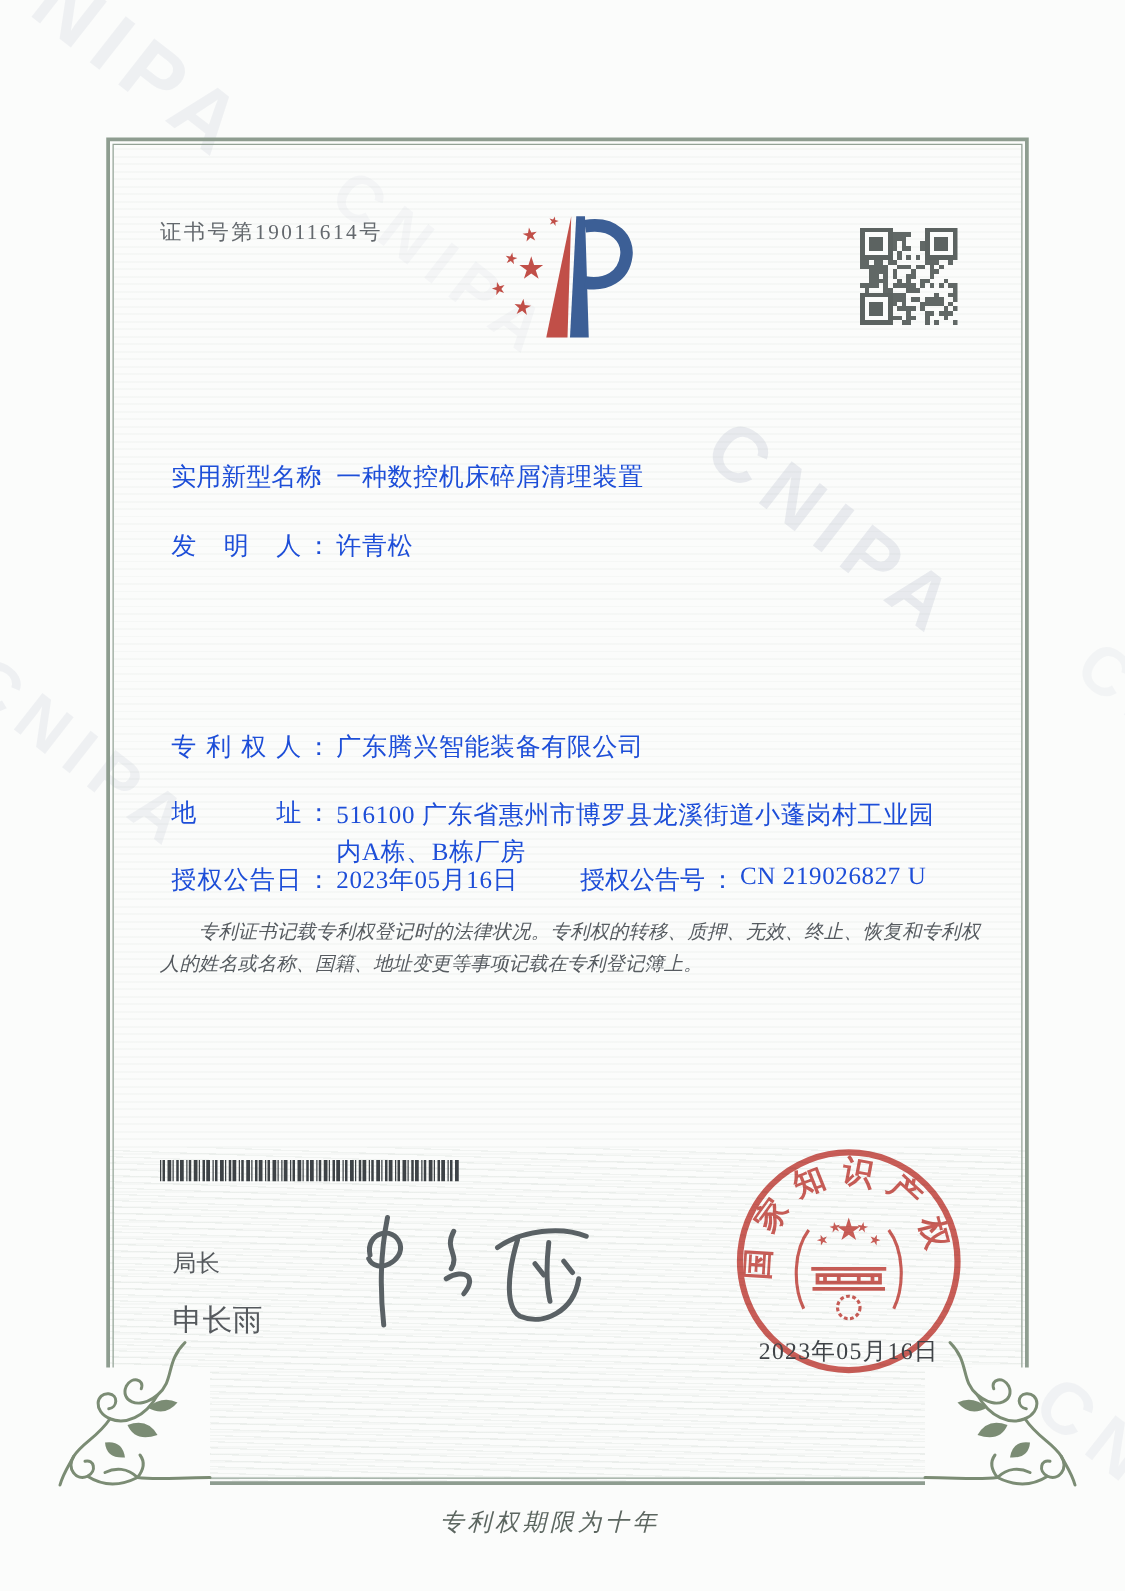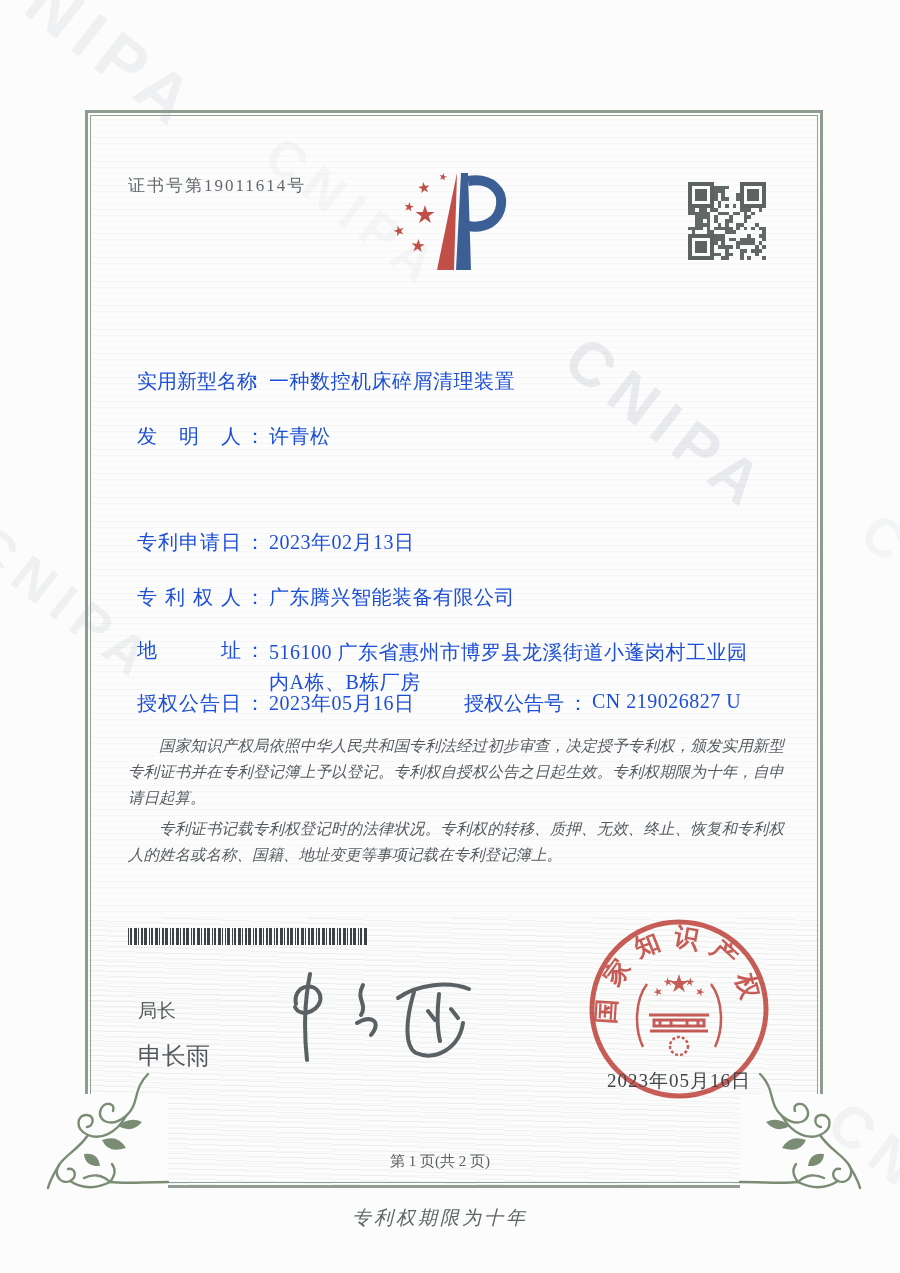--- a/index.html
+++ b/index.html
@@ -272,38 +272,34 @@
       <rect x="2" y="16" width="3" height="3" fill="#5c6361"></rect>
     </svg>
 
 
   <div class="row" style="top:368px;">
     <span class="flabel">实用新型名称</span><span class="fsep">：</span><span class="fvalue">一种数控机床碎屑清理装置</span>
   </div>
   <div class="row" style="top:423px;">
     <span class="flabel">发明人</span><span class="fsep">：</span><span class="fvalue">许青松</span>
   </div>
-  <div class="row" style="top:529px;">
-    <span class="flabel">专利申请日</span><span class="fsep">：</span><span class="fvalue">2023年02月13日</span>
-  </div>
   <div class="row" style="top:584px;">
     <span class="flabel">专利权人</span><span class="fsep">：</span><span class="fvalue">广东腾兴智能装备有限公司</span>
   </div>
   <div class="row" style="top:637px;">
     <span class="flabel">地址</span><span class="fsep">：</span><span class="fvalue wrap">516100 广东省惠州市博罗县龙溪街道小蓬岗村工业园内A栋、B栋厂房</span>
   </div>
   <div class="row" style="top:690px;width:660px;font-family:Liberation Serif, serif;">
     <span class="flabel">授权公告日</span><span class="fsep">：</span><span class="fvalue">2023年05月16日</span>
     <span class="pair2">
       <span class="flabel">授权公告号</span><span class="fsep">：</span><span class="fvalue">CN 219026827 U</span>
     </span>
   </div>
 
   <div class="legal">
-    <p>国家知识产权局依照中华人民共和国专利法经过初步审查，决定授予专利权，颁发实用新型专利证书并在专利登记簿上予以登记。专利权自授权公告之日起生效。专利权期限为十年，自申请日起算。</p>
     <p>专利证书记载专利权登记时的法律状况。专利权的转移、质押、无效、终止、恢复和专利权人的姓名或名称、国籍、地址变更等事项记载在专利登记簿上。</p>
   </div>
 
   <div class="barcode" id="barcode">
       <div style="width: 1px; background: rgb(61, 66, 70);"></div>
       <div style="width: 1px;"></div>
       <div style="width: 2px; background: rgb(61, 66, 70);"></div>
       <div style="width: 2px;"></div>
       <div style="width: 3px; background: rgb(61, 66, 70);"></div>
       <div style="width: 1px;"></div>
@@ -477,16 +473,15 @@
       <g stroke-width="3" fill="none">
         <path d="M63,99 L123,99"></path>
         <path d="M68,104 L118,104 L118,110 L68,110 Z"></path>
         <path d="M64,115 L122,115"></path>
         <path d="M74,104 L74,110 M85,104 L85,110 M101,104 L101,110 M112,104 L112,110"></path>
       </g>
     </g>
   </svg>
   <div class="seal-date">2023年05月16日</div>
 
-  <div class="page-num">第 1 页(共 2 页)</div>
   <div class="cont-note">专利权期限为十年</div>
 
 </div>
 
 </body></html>

